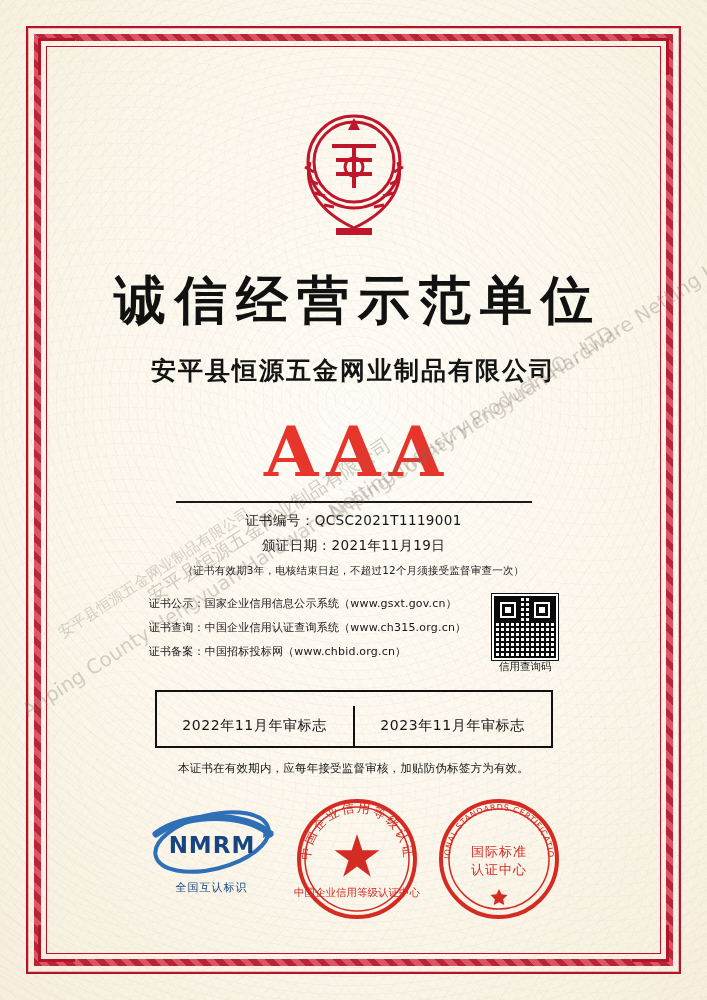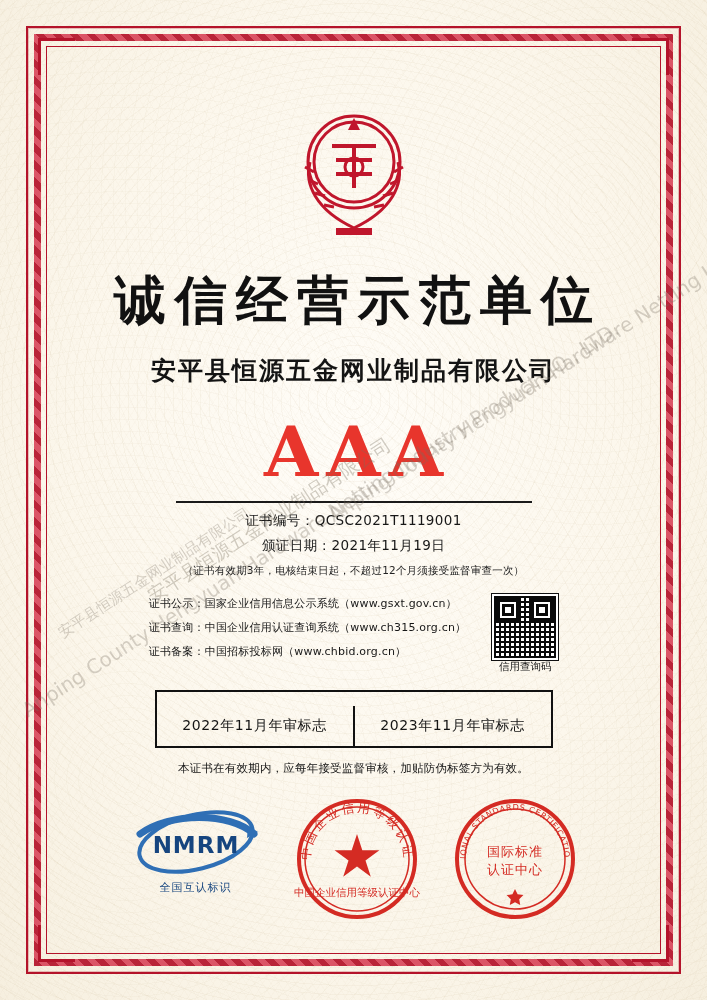--- a/index.html
+++ b/index.html
@@ -229,21 +229,21 @@
     font-family: Liberation Mono, monospace;
   }
 
   
   .seals {
     margin-top: 20px;
     width: 100%;
     display: flex;
     justify-content: center;
     align-items: flex-start;
-    gap: 32px;
+    gap: 16px;
     position: relative;
   }
 
   .nmrm {
     width: 132px;
     display: flex;
     flex-direction: column;
     align-items: center;
     margin-top: 8px;
   }

